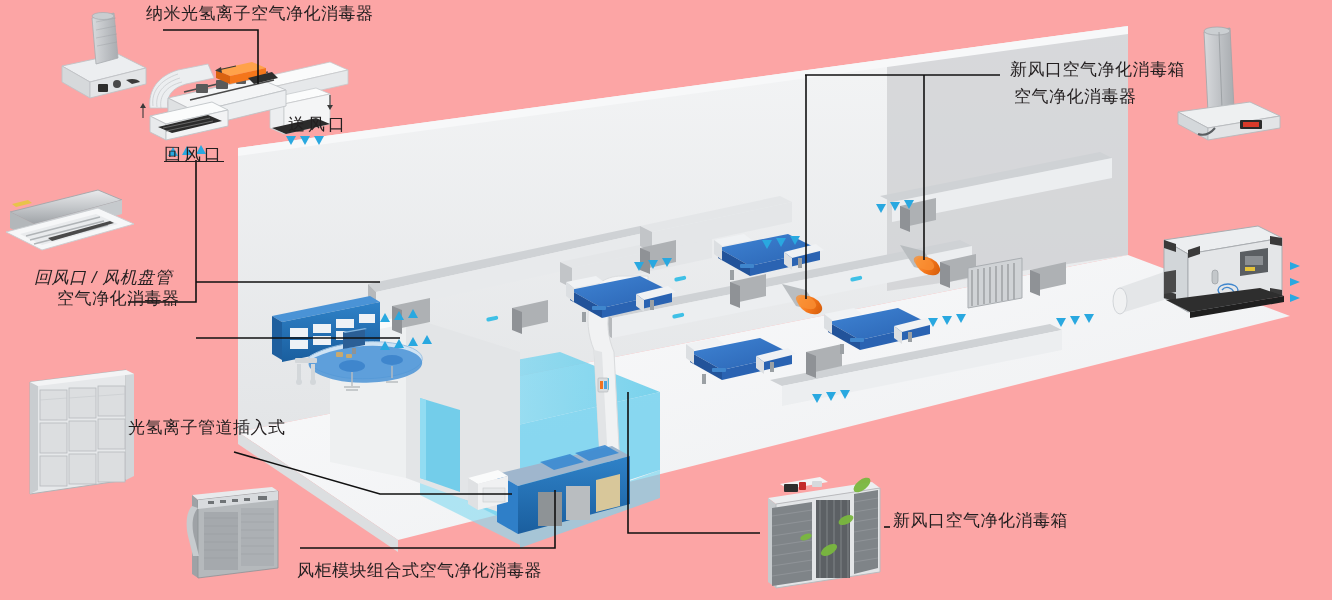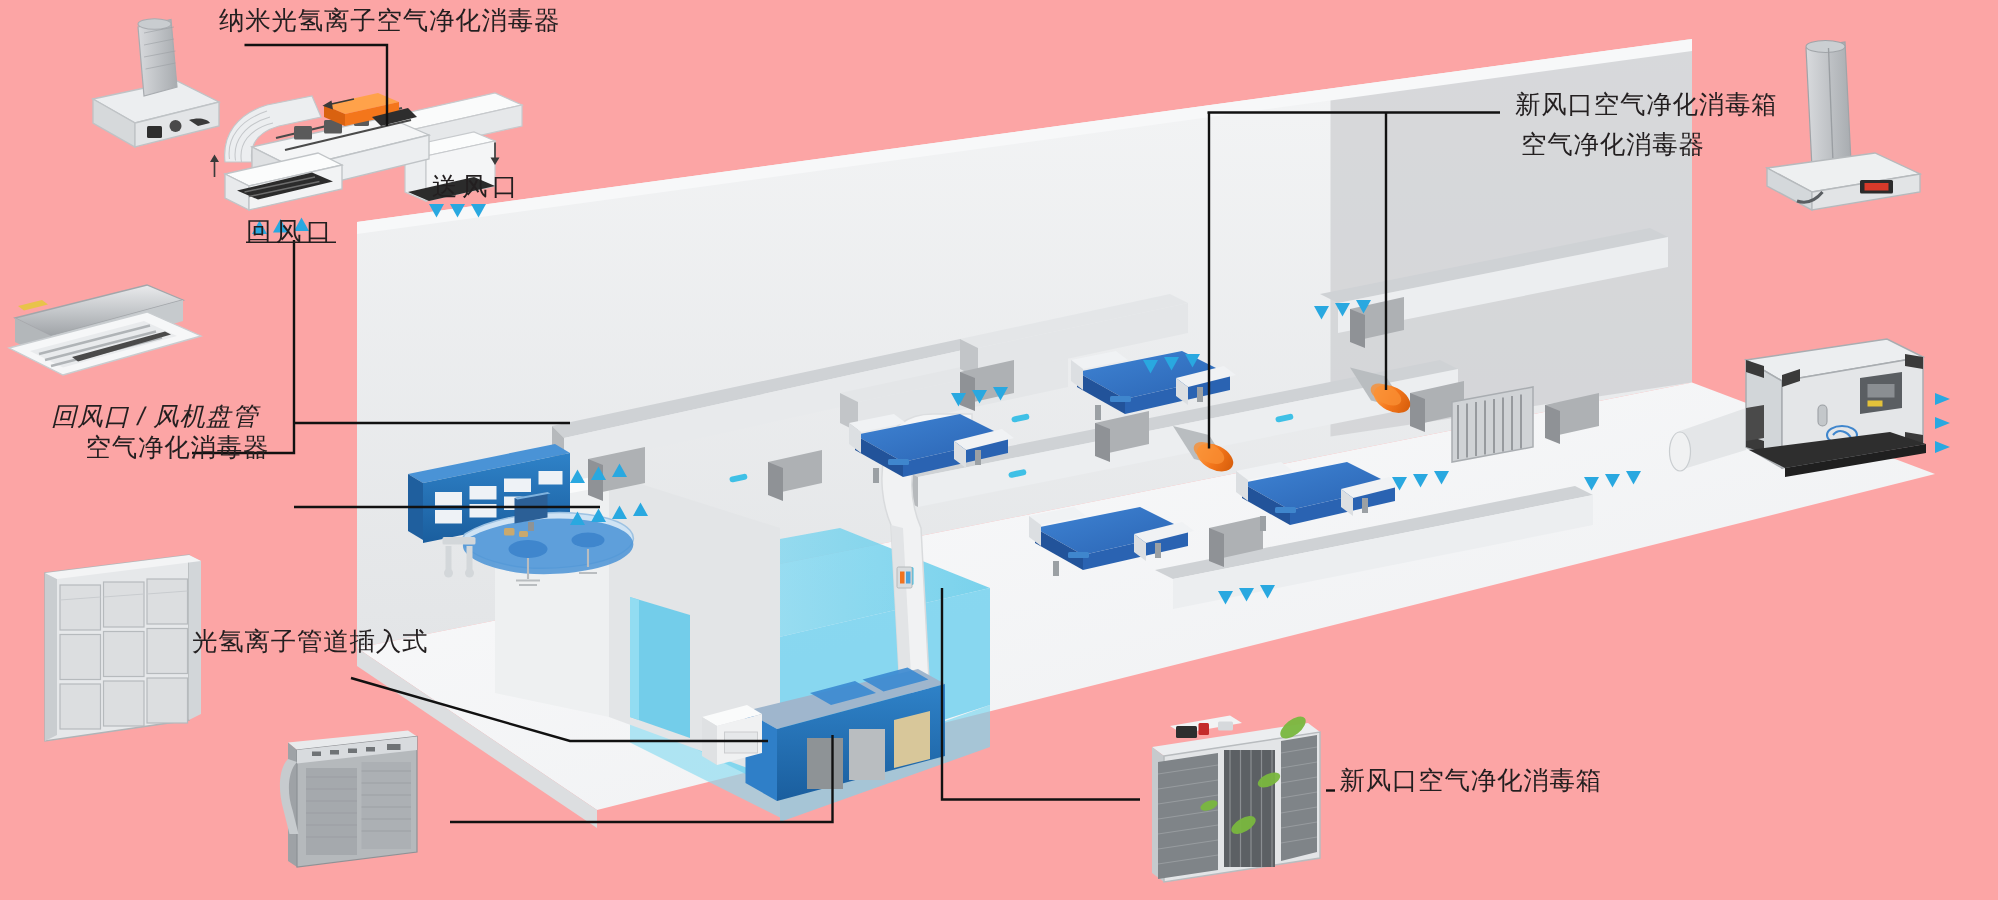--- a/index.html
+++ b/index.html
@@ -690,17 +690,18 @@
   <div class="vent-lbl" style="left:164px; top:143px;text-decoration:underline;">回风口</div>
 
   <div class="lbl" style="left:34px; top:268px;font-style:italic;">回风口 / 风机盘管</div>
   <div class="lbl" style="left:57px; top:289px;">空气净化消毒器</div>
 
   <div class="lbl" style="left:1010px; top:60px;">新风口空气净化消毒箱</div>
   <div class="lbl" style="left:1014px; top:87px;">空气净化消毒器</div>
 
   <div class="lbl" style="left:128px; top:418px;">光氢离子管道插入式</div>
 
+  <div class="lbl" style="left:297px; top:561px;">风柜模块组合式空气净化消毒器</div>
 
   <div class="lbl" style="left:893px; top:511px;">新风口空气净化消毒箱</div>
 
 
 </div>
 
 </body></html>

